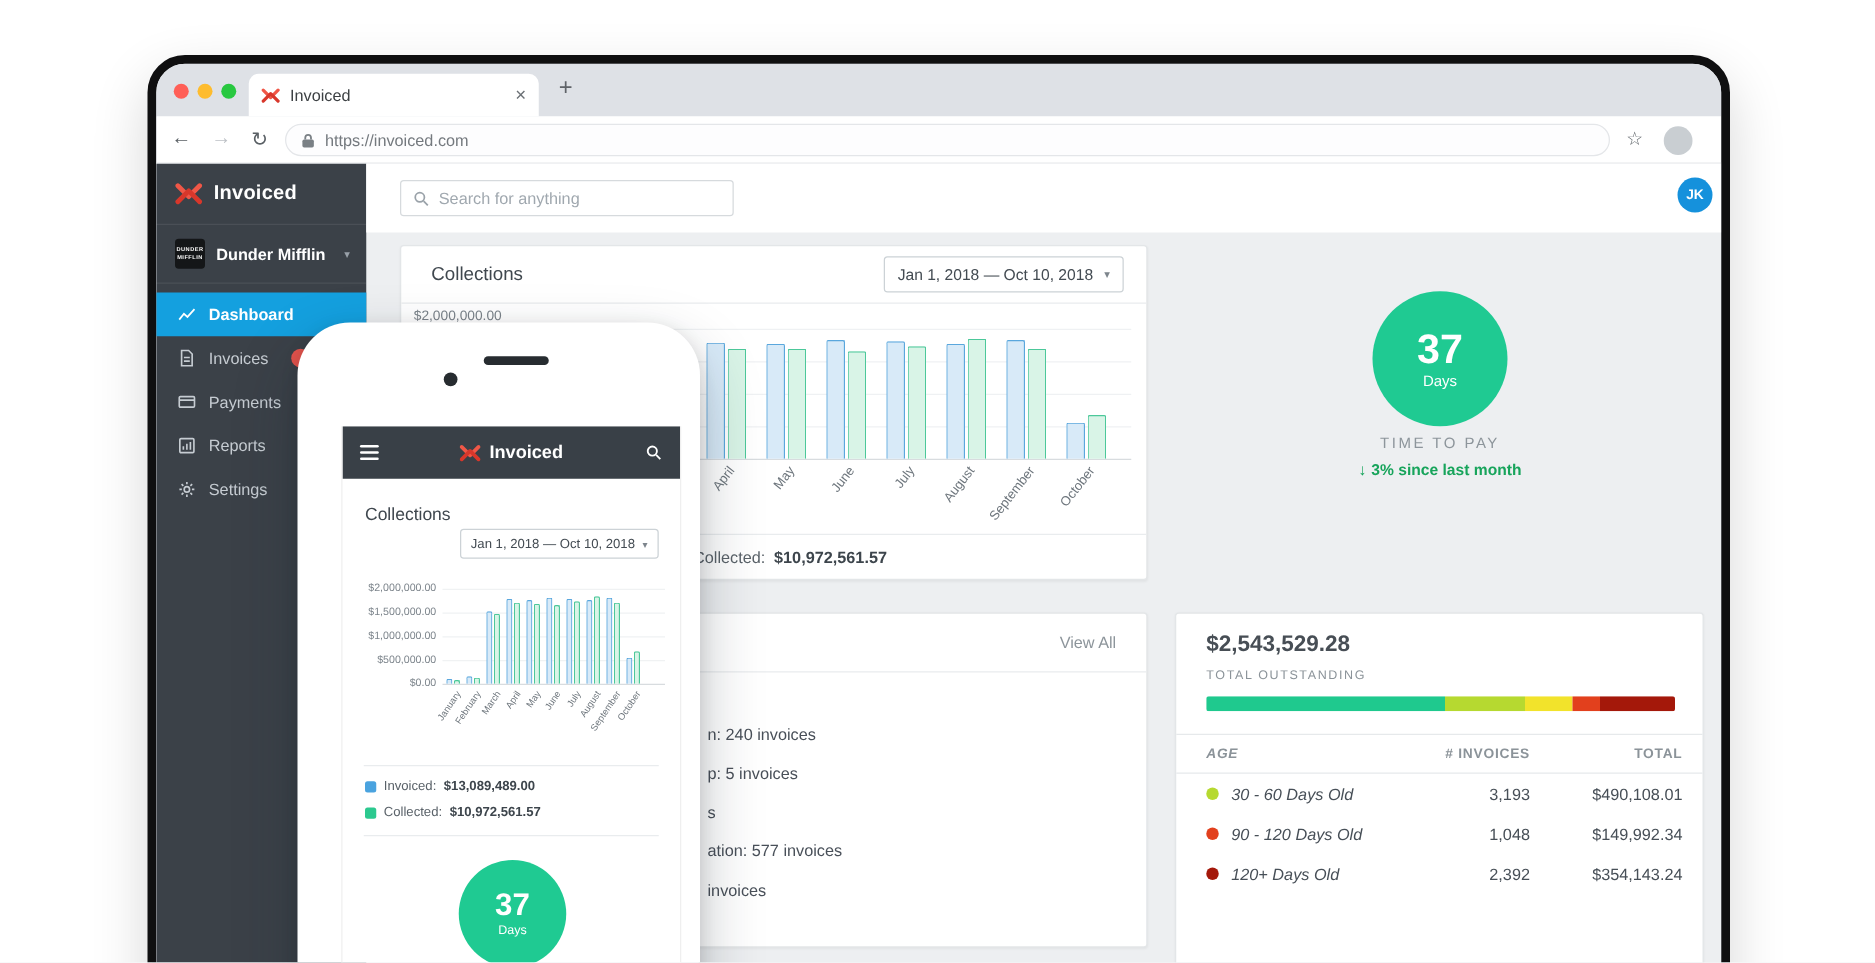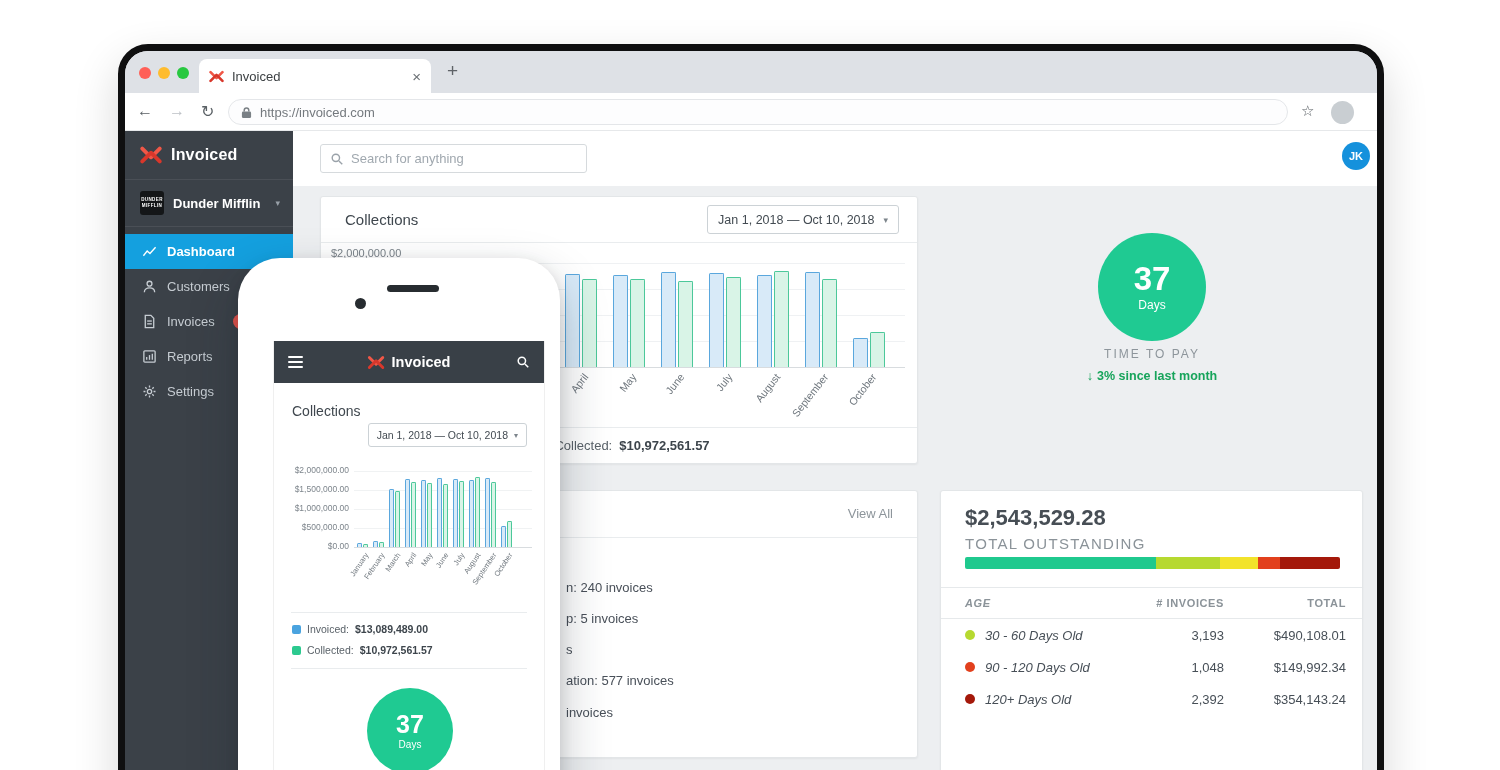--- a/index.html
+++ b/index.html
@@ -98,22 +98,22 @@
 
   
   .card-activity { left:195px; top:359px; width:598px; height:268px; }
   .view-all { position:absolute; right:24px; top:15px; font-size:13px; color:#8d959b; }
   .activity-divider { position:absolute; left:0; right:0; top:46px; height:1px; background:#e9ecee; }
   .act-line { position:absolute; left:245px; font-size:13px; color:#495059; white-space:nowrap; }
   .act-0{top:89px;} .act-1{top:120px;} .act-2{top:151px;} .act-3{top:182px;} .act-4{top:214px;}
 
   
   .card-outstanding { left:815px; top:359px; width:423px; height:330px; }
-  .o-total { position:absolute; left:24px; top:14px; font-size:22px; font-weight:700; color:#474e55; }
-  .o-caption { position:absolute; left:24px; top:44px; font-size:15px; color:#8b9399; letter-spacing:1.3px; }
+  .o-total { position:absolute; left:24px; top:14px; font-size:18px; font-weight:700; color:#474e55; }
+  .o-caption { position:absolute; left:24px; top:44px; font-size:10px; color:#8b9399; letter-spacing:1.3px; }
   .seg-bar { position:absolute; left:24px; top:66px; width:375px; height:12px; border-radius:2px; overflow:hidden; display:flex; }
   .seg-bar div { height:100%; }
   .o-thead { position:absolute; left:0; right:0; top:96px; height:32px; border-top:1px solid #e6e9eb; border-bottom:1px solid #e6e9eb;
     display:flex; align-items:center; padding:0 16px 0 24px; font-size:11px; font-weight:700; color:#8b9399; letter-spacing:.6px; }
   .o-rows { position:absolute; left:0; right:0; top:128px; }
   .o-row { height:32px; display:flex; align-items:center; padding:0 16px 0 24px; font-size:13px; color:#474f57; }
   .col-age { flex:1; display:flex; align-items:center; gap:10px;font-style:italic; }
   .col-inv { width:110px; text-align:right; }
   .col-tot { width:122px; text-align:right; }
   .dot { width:10px; height:10px; border-radius:50%; display:inline-block; flex:0 0 auto; }
@@ -211,33 +211,33 @@
         </div>
         <nav class="nav">
           <div class="nav-item active">
             <svg width="15" height="15" viewBox="0 0 16 16" fill="none" stroke="currentColor" stroke-width="1.5">
               <polyline points="1.5,12.5 5.5,7.5 8.5,10.2 14.5,3.5"></polyline>
             </svg>
             <span>Dashboard</span>
           </div>
           <div class="nav-item">
             <svg width="15" height="15" viewBox="0 0 16 16" fill="none" stroke="currentColor" stroke-width="1.4">
-              <circle cx="8" cy="5" r="2.6"></circle>
-                <path d="M2.5 14 c0-3 2.5-4.5 5.5-4.5 s5.5 1.5 5.5 4.5"></path>
-            </svg>
-            <span>Customers</span>
-          </div>
-          <div class="nav-item">
-            <svg width="15" height="15" viewBox="0 0 16 16" fill="none" stroke="currentColor" stroke-width="1.4">
               <path d="M3.5 1.5 h6 l3 3 v10 h-9 z"></path>
                 <line x1="5.5" y1="7.5" x2="10.5" y2="7.5"></line>
                 <line x1="5.5" y1="10.5" x2="10.5" y2="10.5"></line>
             </svg>
             <span>Invoices</span>
             <span class="badge"></span>
+          </div>
+          <div class="nav-item">
+            <svg width="15" height="15" viewBox="0 0 16 16" fill="none" stroke="currentColor" stroke-width="1.4">
+              <rect x="1.5" y="3.5" width="13" height="9" rx="1"></rect>
+                <line x1="1.5" y1="6.5" x2="14.5" y2="6.5"></line>
+            </svg>
+            <span>Payments</span>
           </div>
           <div class="nav-item">
             <svg width="15" height="15" viewBox="0 0 16 16" fill="none" stroke="currentColor" stroke-width="1.4">
               <rect x="2" y="2" width="12" height="12" rx="1"></rect>
                 <line x1="5" y1="11.5" x2="5" y2="8.5"></line>
                 <line x1="8" y1="11.5" x2="8" y2="6.5"></line>
                 <line x1="11" y1="11.5" x2="11" y2="5"></line>
             </svg>
             <span>Reports</span>
           </div>

